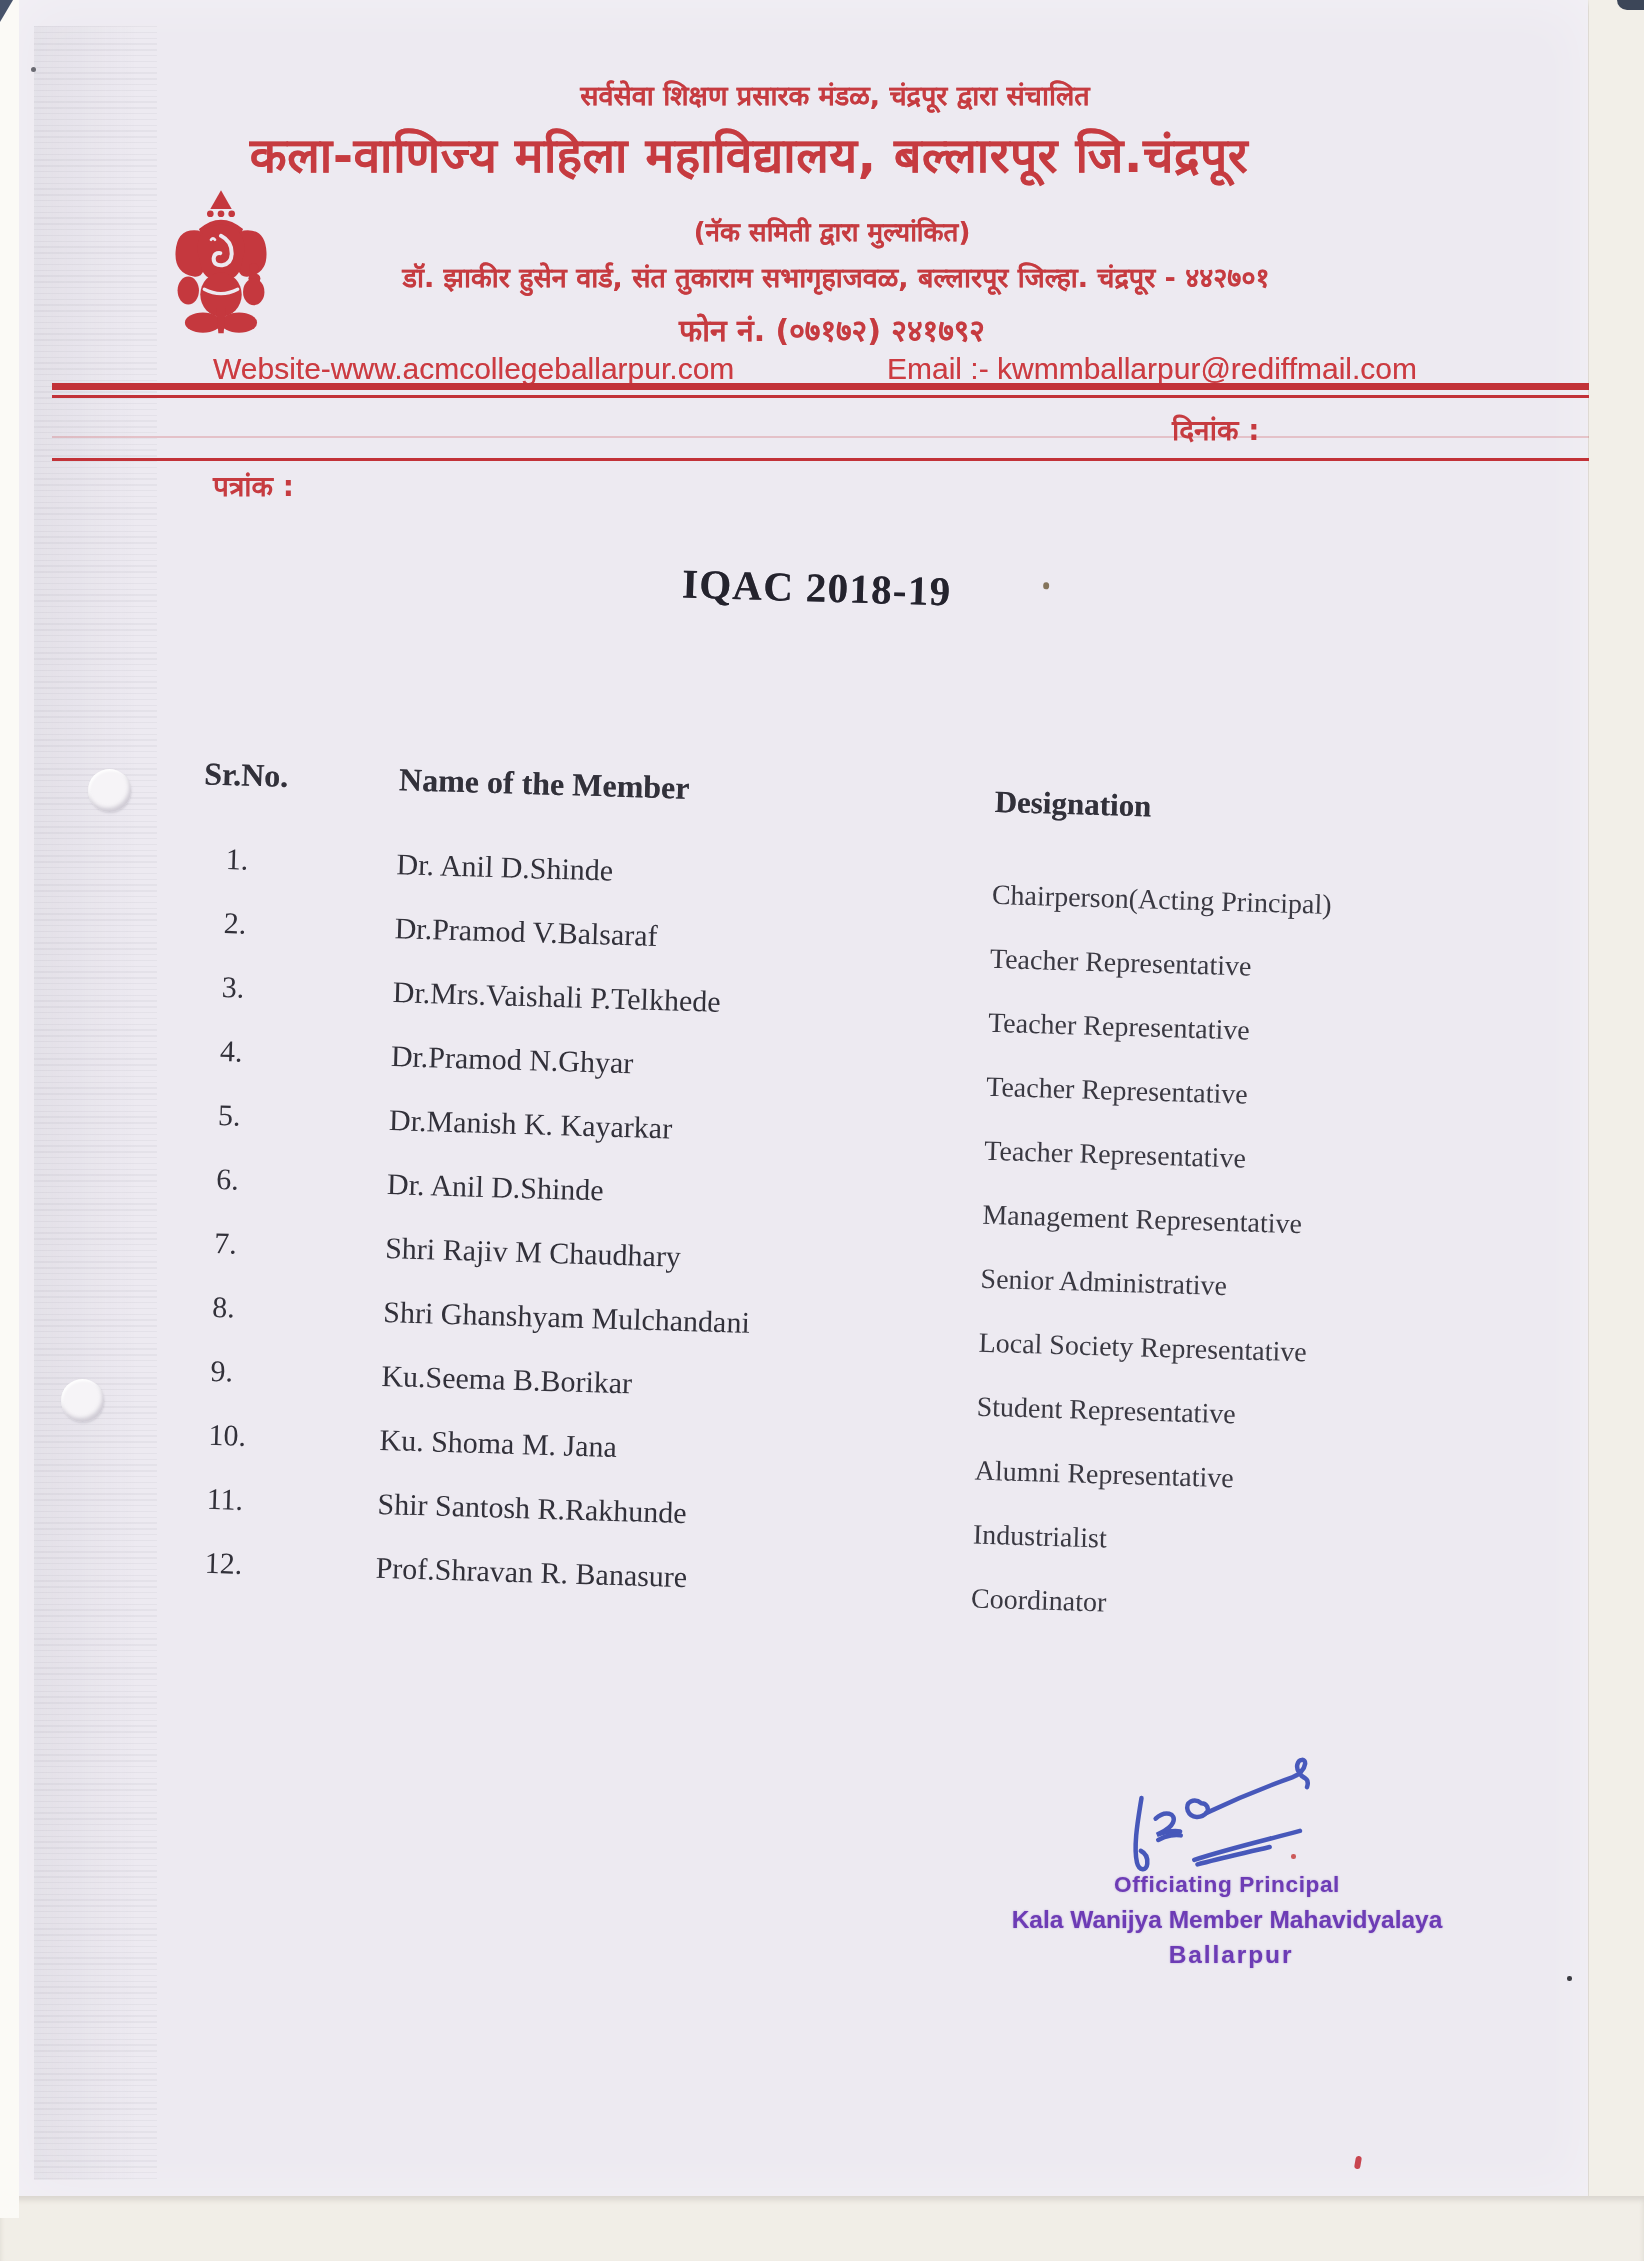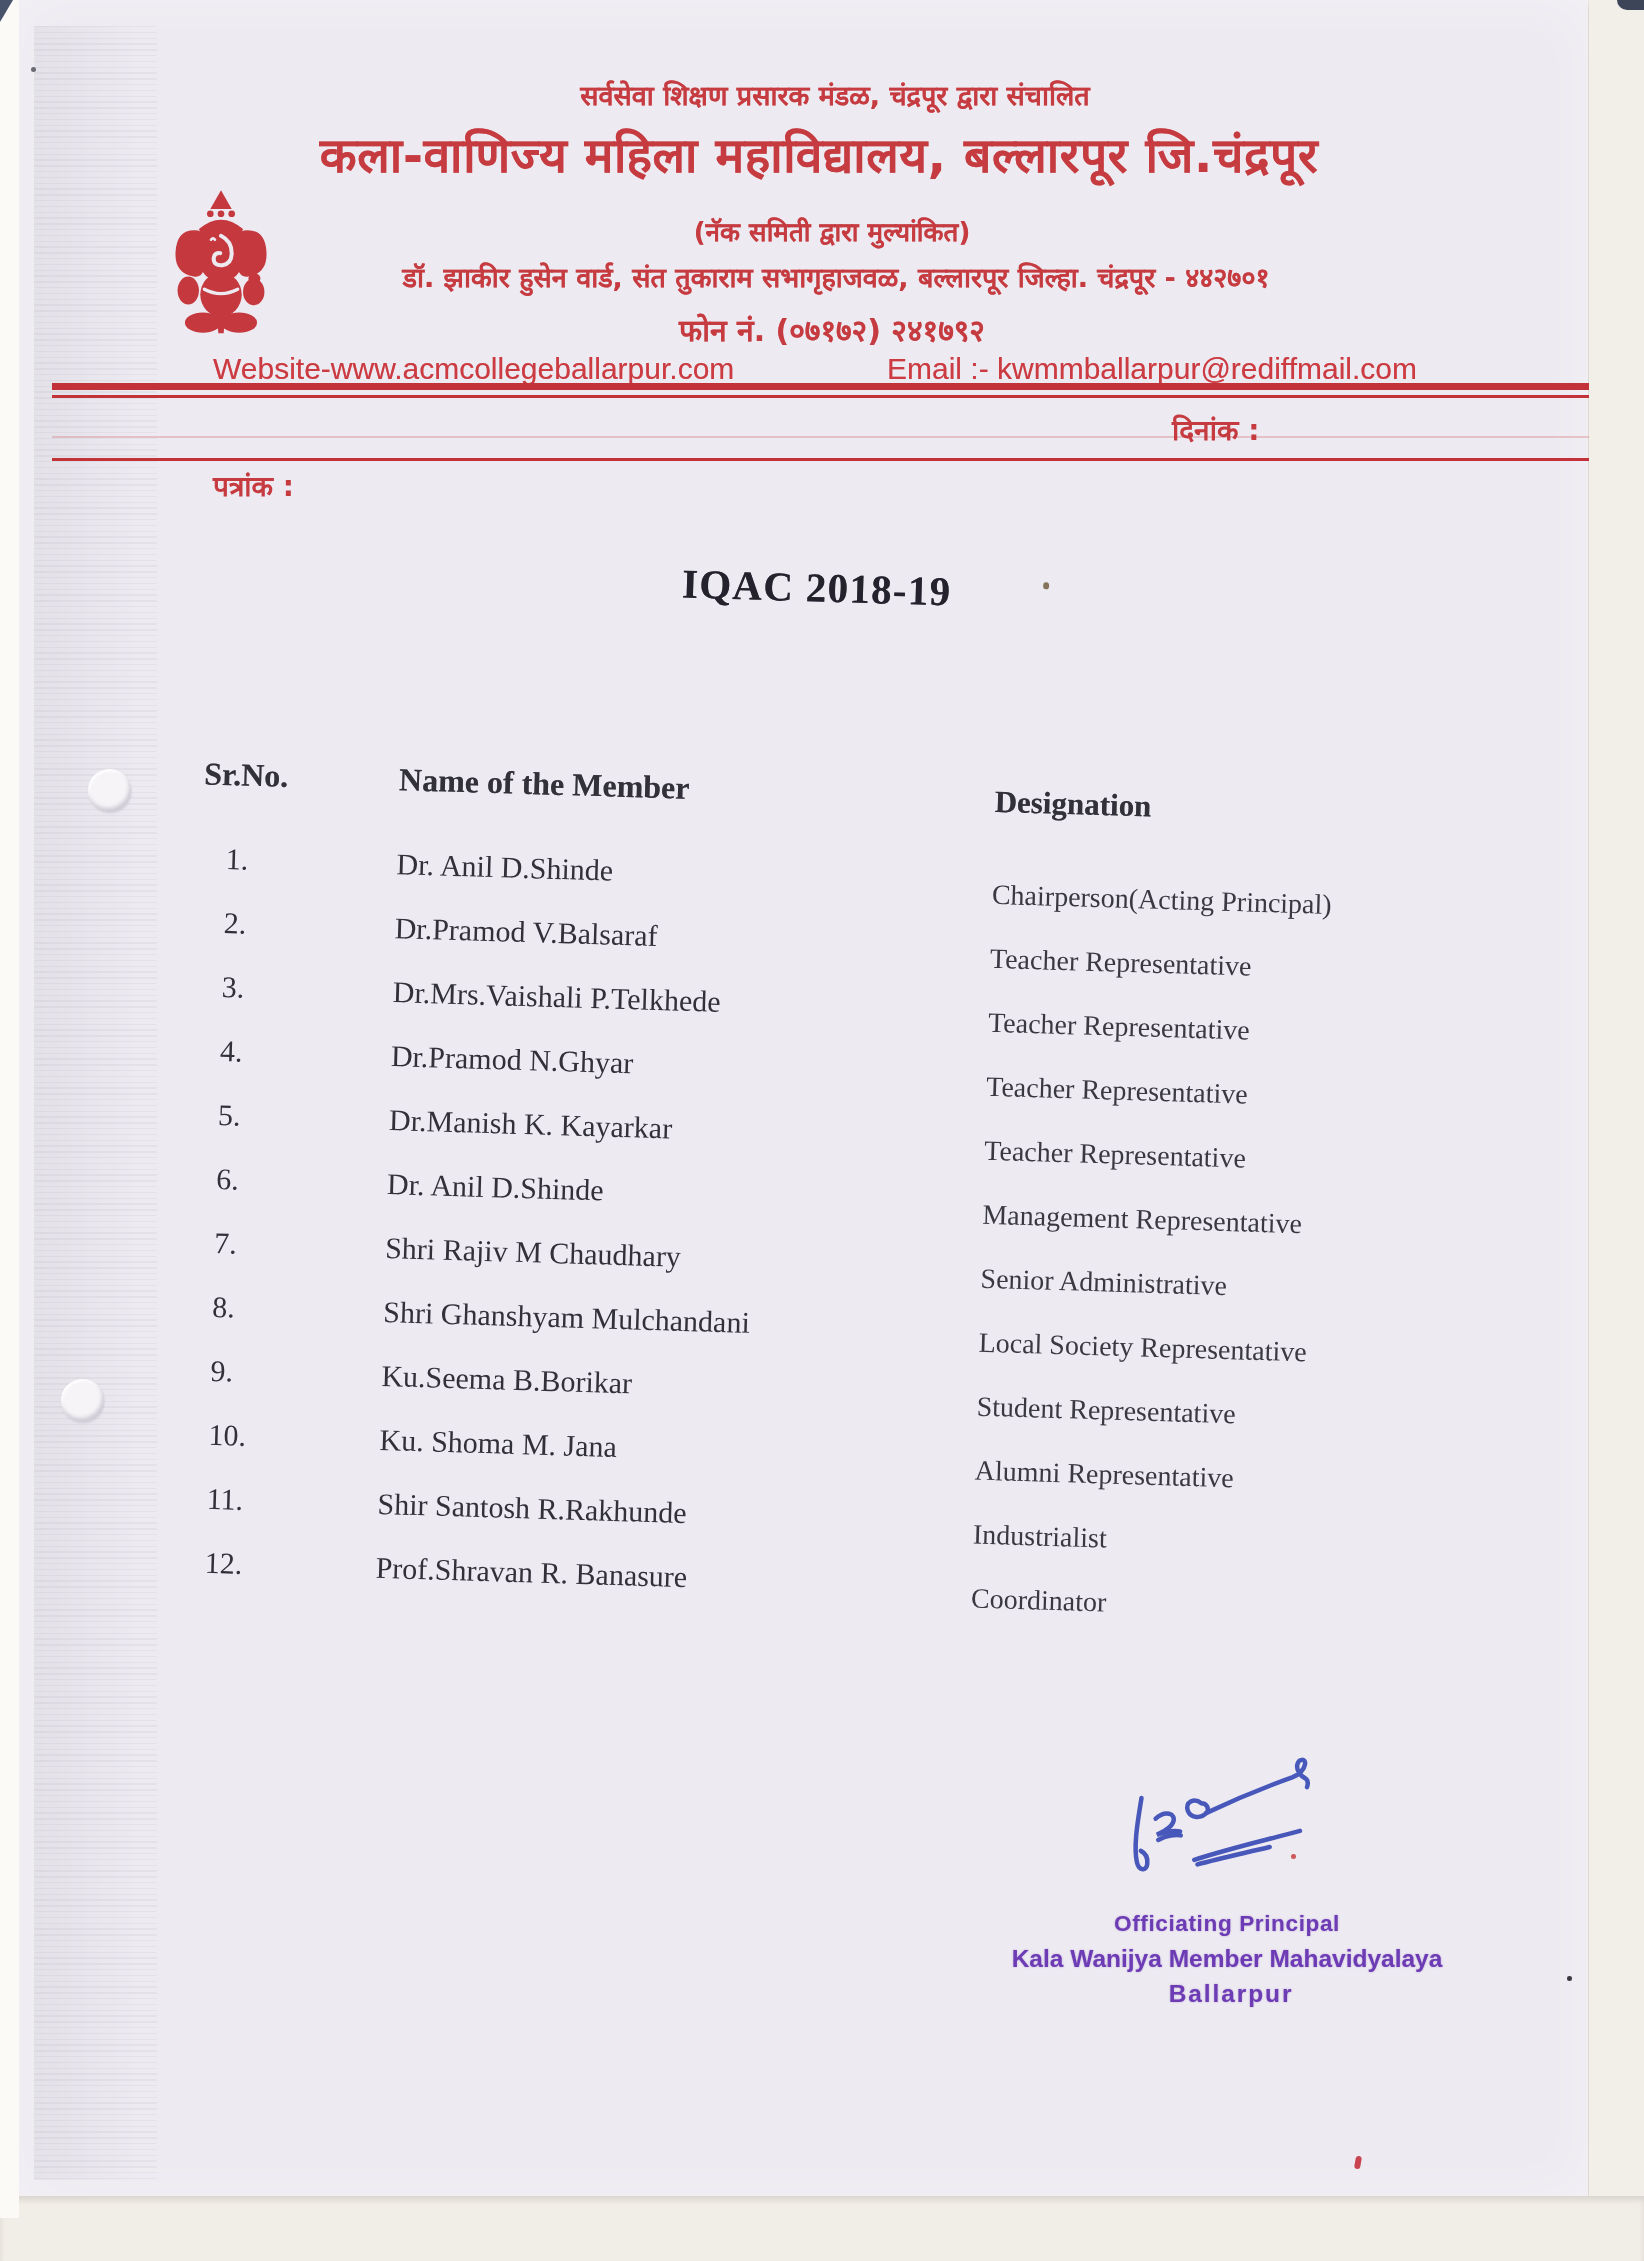--- a/index.html
+++ b/index.html
@@ -31,21 +31,21 @@
     box-shadow:inset -1.9px -3.9px 3.9px rgba(182,177,190,.6), inset 1.3px 1.9px 2.6px rgba(255,255,255,.95), 0.6px 1.3px 1.9px rgba(170,165,178,.35);
   }
   .hole1{left:88px;top:769px;width:43px;height:43px;}
   .hole2{left:61px;top:1379px;width:43px;height:43px;}
   .speck{position:absolute;border-radius:50%;}
 
   
   .dev{font-family:"DejaVu Sans", sans-serif;font-weight:700;color:#c63b40;}
   .center-line{position:absolute;transform:translateX(-50%);white-space:nowrap;text-shadow:0 0 0.6px rgba(198,59,64,.55);}
   .trust-line{left:835px;top:76px;font-size:27px;}
-  .college-name{left:819px;top:121px;font-size:48px;letter-spacing:0.6px;}
+  .college-name{left:749px;top:121px;font-size:48px;letter-spacing:0.6px;}
   .naac-line{left:832px;top:213px;font-size:26px;}
   .address-line{left:836px;top:258px;font-size:27px;}
   .phone-line{left:832px;top:309px;font-size:30px;}
   .latin-red{position:absolute;font-family:"Liberation Sans", sans-serif;color:#cc3b41;font-size:30px;white-space:nowrap;text-shadow:0 0 0.6px rgba(198,59,64,.5);}
   .website{left:213px;top:352px;text-align:right;}
   .email{left:887px;top:352px;text-align:center;}
   .rule{position:absolute;left:52px;width:1537px;background:#c23238;}
   .rule-thick{top:383px;height:7px;}
   .rule-thin1{top:395px;height:2.6px;}
   .rule-faint{top:436px;height:1.9px;background:rgba(194,50,56,.22);}
@@ -63,21 +63,21 @@
   .thead .c-name{position:absolute;left:213px;top:0;white-space:nowrap;}
   .thead .c-desig{position:absolute;left:809px;top:5.2px;white-space:nowrap;font-size:31px;}
   .rows{position:absolute;top:296px;left:0;width:100%;}
   .table-row{position:relative;height:64px;}
   .table-row .cell-sr{position:absolute;left:42px;top:0;font-size:30px;white-space:nowrap;}
   .table-row .cell-name{position:absolute;left:213px;top:0;font-size:30px;white-space:nowrap;}
   .table-row .cell-desig{position:absolute;left:809px;top:14px;font-size:28px;white-space:nowrap;color:#3a3942;}
 
   
   .signature{position:absolute;left:1117px;top:1749px;width:219px;height:129px;}
-  .stamp{position:absolute;left:1227px;transform:translateX(-50%);font-family:"Liberation Sans", sans-serif;font-weight:700;color:#6d3cb5;white-space:nowrap;text-shadow:0 0 1.9px rgba(109,60,181,.45);margin-top:39px;}
+  .stamp{position:absolute;left:1227px;transform:translateX(-50%);font-family:"Liberation Sans", sans-serif;font-weight:700;color:#6d3cb5;white-space:nowrap;text-shadow:0 0 1.9px rgba(109,60,181,.45);}
   .stamp-1{top:1872px;font-size:22.6px;letter-spacing:0.6px;}
   .stamp-2{top:1906px;font-size:24.5px;}
   .stamp-3{top:1941px;font-size:24.5px;letter-spacing:1.9px;padding-left:8px;}
 </style>
 </head>
 <body>
 
 <div class="paper"></div>
 <div class="scan-right"></div>
 <div class="scan-bottom"></div>

